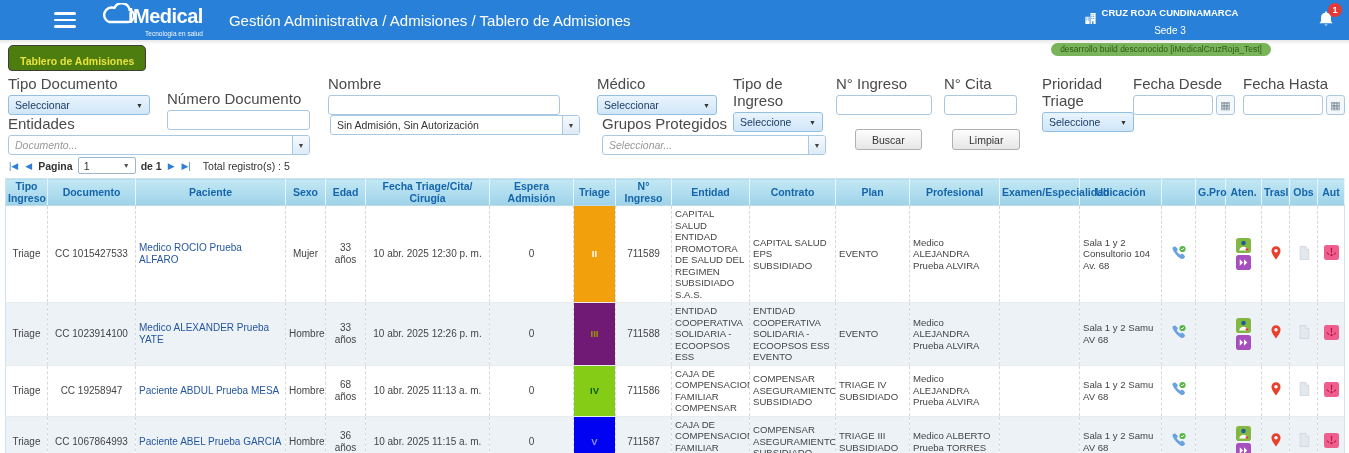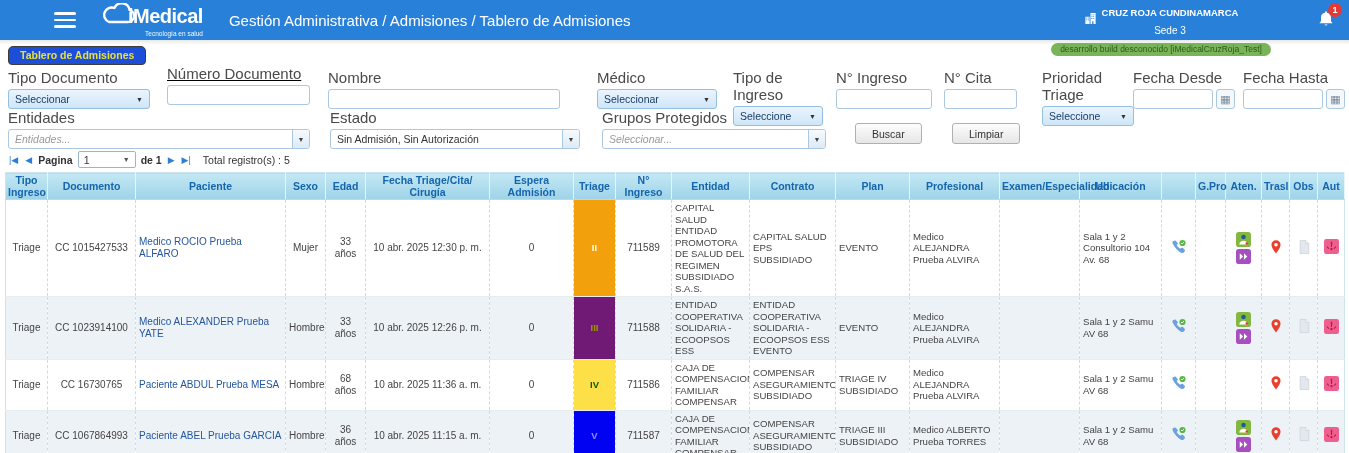--- a/index.html
+++ b/index.html
@@ -26,22 +26,22 @@
   .build-pill { display:inline-block; margin-top:2px; background:#7ab45a; color:#2c5a14;
     font-size:8.5px; padding:1.5px 9px; border-radius:9px; max-width:250px; white-space:nowrap; }
   .bell-wrap { position:absolute; right:14px; top:9px; cursor:pointer; }
   .bell-badge { position:absolute; top:-6px; right:-7px; background:#e53935; color:#fff;
     width:14px; height:14px; border-radius:50%; font-size:9px; font-weight:bold;
     display:flex; align-items:center; justify-content:center; }
   .topbar-strip { height:4px; background:linear-gradient(#e8e8e8,#fbfbfb); }
 
   
   .tab-row { padding:1px 0 0 8px; }
-  .module-tab { display:inline-block; background:#1d4ed8; color:#e6e33c; font-size:10.5px;
-    font-weight:bold; padding:2px 11px 3px; border-radius:5px 5px 4px 4px; cursor:pointer;
+  .module-tab { display:inline-block; background:#4d7c0f; color:#e6e33c; font-size:10.5px;
+    font-weight:bold; padding:9px 11px 3px; border-radius:5px 5px 4px 4px; cursor:pointer;
     border:1px solid #3c3d36; }
 
   
   .filters { position:relative; height:84px; }
   .f { position:absolute; }
   .f label { display:block; font-size:15px; color:#4a4a4a; margin-bottom:3px; }
   .sel { height:20px; border:1px solid #93bfe2; border-radius:3px; cursor:pointer;
     background:linear-gradient(#eaf4fd,#cfe6f8); color:#1a3c66; font-size:10.5px;
     display:flex; align-items:center; justify-content:space-between; padding:0 6px; }
   .sel .arr { font-size:7px; color:#333; }
@@ -159,21 +159,21 @@
 
 <div class="filters">
 
   <div class="f" style="left:8px; top:4px; width:142px;">
     <label>Tipo Documento</label>
     <div class="sel">
         <span>Seleccionar</span>
         <span class="arr">▼</span>
       </div>
   </div>
-  <div class="f" style="left:167px; top:0; width:143px;text-decoration:underline;">
+  <div class="f" style="left:167px; top:19px; width:143px;">
     <label>Número Documento</label>
     <input class="txt" value="" style="">
   </div>
   <div class="f" style="left:328px; top:4px; width:232px;">
     <label>Nombre</label>
     <input class="txt" value="" style="">
   </div>
   <div class="f" style="left:597px; top:4px; width:120px;">
     <label>Médico</label>
     <div class="sel">
@@ -214,26 +214,25 @@
     <label>Fecha Hasta</label>
     <div class="datewrap">
       <input class="txt" style="width: 80px;" value="">
       <span class="calbtn">▦</span>
     </div>
   </div>
 
   <div class="f" style="left:8px; top:44px; width:302px;">
     <label>Entidades</label>
     <div class="combo">
-      <span class="val ph">Entidades...</span>
+      <span class="val ph">Documento...</span>
       <span class="dd">▼</span>
     </div>
   </div>
   <div class="f" style="left:330px; top:44px; width:250px;">
-    <label>Estado</label>
     <div class="combo">
       <span class="val">Sin Admisión, Sin Autorización</span>
       <span class="dd">▼</span>
     </div>
   </div>
   <div class="f" style="left:602px; top:44px; width:224px;">
     <label>Grupos Protegidos</label>
     <div class="combo">
       <span class="val ph">Seleccionar...</span>
       <span class="dd">▼</span>
@@ -427,27 +426,27 @@
     <td><span class="icon-btn">
               <svg width="15" height="15" viewBox="0 0 16 16">
                 <rect width="16" height="16" rx="2.5" fill="#ee5f8d"></rect>
                 <path d="M7.2 3h1.6l-.3 5.4H7.5zM8 9.7a1.2 1.2 0 110 2.4 1.2 1.2 0 010-2.4z" fill="#b8164b"></path>
                 <path d="M3.2 8.2l2.2 2.2M12.8 8.2l-2.2 2.2" stroke="#b8164b" stroke-width="1.1"></path>
               </svg>
             </span></td>
   </tr>
         <tr>
     <td>Triage</td>
-    <td>CC 16730765</td>
+    <td>CC 19258947</td>
     <td class="left"><span class="plink">Paciente ABDUL Prueba MESA</span></td>
     <td>Hombre</td>
     <td>68 años</td>
-    <td>10 abr. 2025 11:36 a. m.</td>
+    <td>10 abr. 2025 11:13 a. m.</td>
     <td>0</td>
-    <td class="triage-cell" style="background-color: #fde047; color: rgb(11, 94, 11);">IV</td>
+    <td class="triage-cell" style="background-color: #84cc16; color: rgb(11, 94, 11);">IV</td>
     <td>711586</td>
     <td class="left small">CAJA DE COMPENSACION FAMILIAR COMPENSAR</td>
     <td class="left small">COMPENSAR ASEGURAMIENTO SUBSIDIADO</td>
     <td class="left small">TRIAGE IV SUBSIDIADO</td>
     <td class="left small">Medico ALEJANDRA Prueba ALVIRA</td>
     <td class="left small"></td>
     <td class="left small">Sala 1 y 2 Samu AV 68</td>
     <td><span class="icon-btn">
               <svg width="17" height="16" viewBox="0 0 16 16">
                 <path d="M3.5 1.9c.5-.5 1.3-.5 1.8 0l1.6 1.6c.5.5.5 1.3 0 1.8l-.7.7c.9 1.6 2.2 2.9 3.8 3.8l.7-.7c.5-.5 1.3-.5 1.8 0l1.6 1.6c.5.5.5 1.3 0 1.8l-.9.9c-.7.7-1.8.9-2.7.4C7.9 12.4 3.6 8.1 2.2 4.6c-.4-.9-.2-2 .4-2.7z" fill="#6ba1e0"></path>

